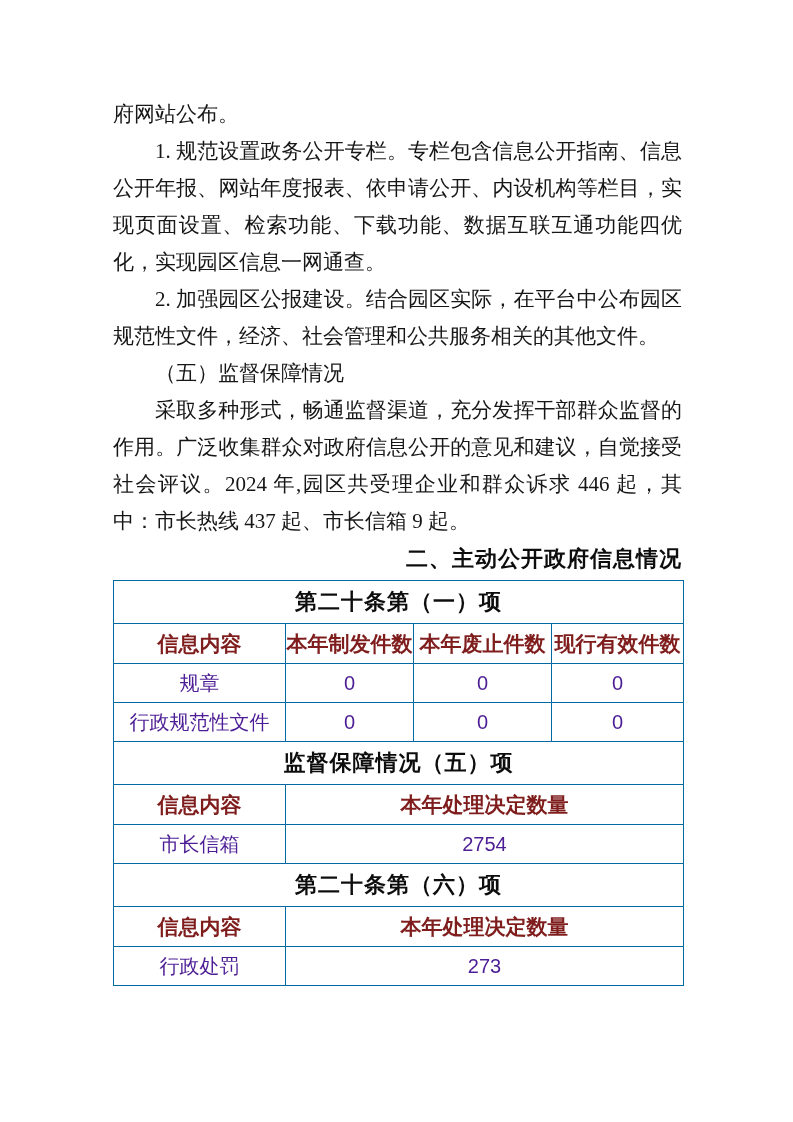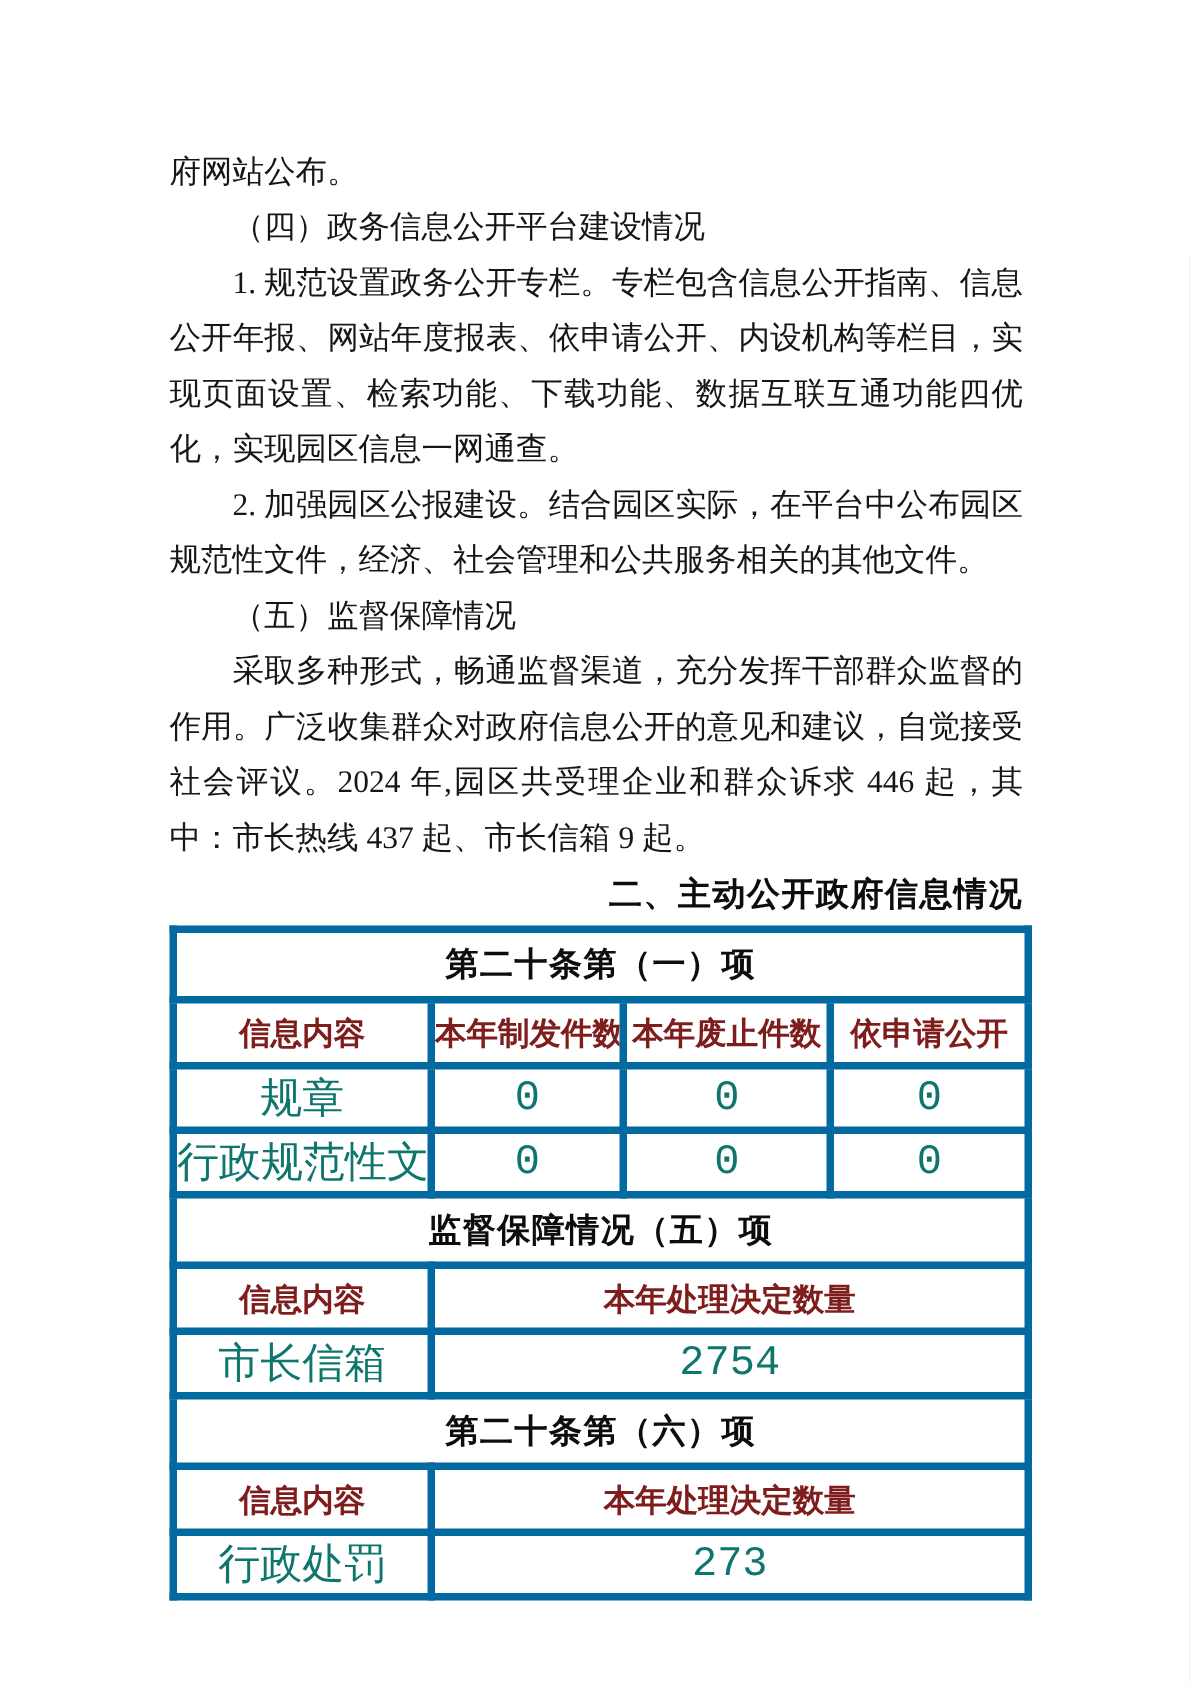--- a/index.html
+++ b/index.html
@@ -36,21 +36,21 @@
     color: #0d0d0d;
     text-align: right;
   }
   table.info-table {
     width: 570px;
     margin-top: 3px;
     border-collapse: collapse;
     table-layout: fixed;
   }
   .info-table td {
-    border: 5px solid #0369a1;
+    border: 1px solid #0369a1;
     text-align: center;
     vertical-align: middle;
     padding: 0;
     overflow: hidden;
     white-space: nowrap;
   }
   .col1 { width: 172px; }
   .col2 { width: 128px; }
   .col3 { width: 138px; }
   .col4 { width: 132px; }
@@ -64,33 +64,32 @@
   }
   .th {
     height: 39px;
     font-family: "Liberation Sans", sans-serif;
     font-weight: bold;
     font-size: 21px;
     color: #7f1d1d;
   }
   .td {
     height: 38px;
-    font-family: Liberation Mono, monospace;
-    font-size: 28px;
-    color: #0f766e;
+    font-family: Liberation Sans, sans-serif;
+    font-size: 20px;
+    color: #4c1d95;
   }
 </style>
 </head>
 <body>
 
 <div class="page">
   <div class="content">
 
     <p class="body-p">府网站公布。</p>
-    <p class="body-p indent">（四）政务信息公开平台建设情况</p>
     <p class="body-p indent">1. 规范设置政务公开专栏。专栏包含信息公开指南、信息公开年报、网站年度报表、依申请公开、内设机构等栏目，实现页面设置、检索功能、下载功能、数据互联互通功能四优化，实现园区信息一网通查。</p>
     <p class="body-p indent">2. 加强园区公报建设。结合园区实际，在平台中公布园区规范性文件，经济、社会管理和公共服务相关的其他文件。</p>
     <p class="body-p indent">（五）监督保障情况</p>
     <p class="body-p indent">采取多种形式，畅通监督渠道，充分发挥干部群众监督的作用。广泛收集群众对政府信息公开的意见和建议，自觉接受社会评议。2024 年,园区共受理企业和群众诉求 446 起，其中：市长热线 437 起、市长信箱 9 起。</p>
 
     <h2 class="heading">二、主动公开政府信息情况</h2>
 
     <table class="info-table">
       <colgroup>
         <col class="col1">
@@ -100,21 +99,21 @@
       </colgroup>
       <tbody>
 
         <tr>
           <td colspan="4" class="sec-title">第二十条第（一）项</td>
         </tr>
         <tr>
           <td class="th">信息内容</td>
           <td class="th">本年制发件数</td>
           <td class="th">本年废止件数</td>
-          <td class="th">依申请公开</td>
+          <td class="th">现行有效件数</td>
         </tr>
         <tr>
           <td class="td">规章</td>
           <td class="td">0</td>
           <td class="td">0</td>
           <td class="td">0</td>
         </tr>
         <tr>
           <td class="td">行政规范性文件</td>
           <td class="td">0</td>

